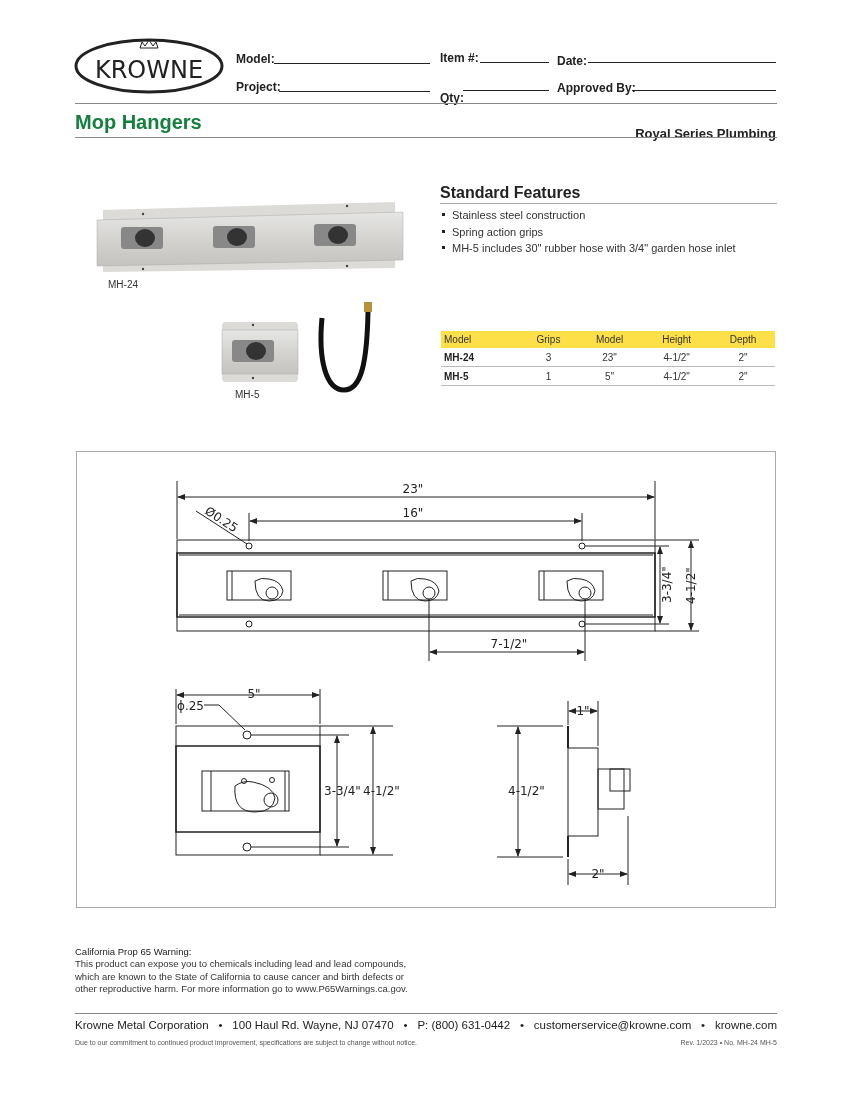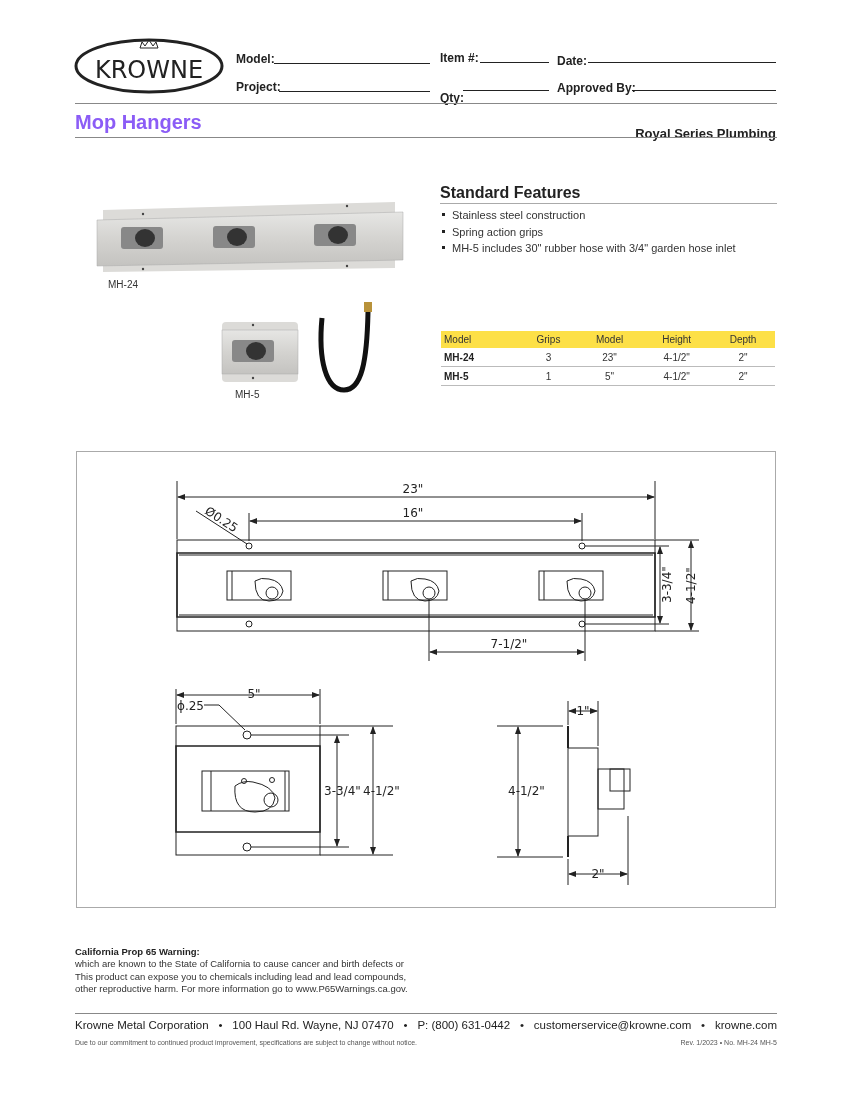--- a/index.html
+++ b/index.html
@@ -2,34 +2,34 @@
 <html><head>
 <meta charset="utf-8">
 <style>
   html,body{margin:0;padding:0;background:#fff;}
   body{width:850px;height:1100px;position:relative;font-family:"Liberation Sans",sans-serif;color:#222;overflow:hidden;}
   .abs{position:absolute;}
   .logo{left:74px;top:38px;width:150px;height:56px;}
   .field-label{font-size:12px;font-weight:bold;color:#222;}
   .field-line{border-bottom:1px solid #222;height:1px;}
   .hr{height:0;border-top:1.5px solid #888;}
-  .title{left:75px;top:111px;font-size:20px;font-weight:bold;color:#8b5cf6;}
+  .title{left:75px;top:111px;font-size:20px;font-weight:bold;color:#15803d;}
   .series{right:74px;top:126px;font-size:13px;font-weight:bold;color:#222;}
   .feat-title{left:440px;top:184px;font-size:16px;font-weight:bold;color:#222;}
   .feat-list{left:440px;top:207px;width:340px;margin:0;padding:0;list-style:none;font-size:11px;color:#333;}
   .feat-list li{height:16.5px;line-height:16px;position:relative;padding-left:12px;}
   .feat-list li::before{content:"";position:absolute;left:2px;top:6px;width:3px;height:3px;background:#222;}
   table.spec{position:absolute;left:441px;top:331px;width:334px;border-collapse:collapse;font-size:10px;}
   table.spec th{background:#fde047;font-weight:normal;color:#333;height:17px;padding:0;}
   table.spec td{height:18px;padding:0;color:#333;border-bottom:1px solid #bbb;text-align:center;}
   table.spec th:first-child,table.spec td:first-child{text-align:left;padding-left:3px;}
   table.spec td:first-child{font-weight:bold;color:#222;}
   .img-label{font-size:10px;color:#333;}
   .drawing{left:76px;top:451px;width:698px;height:455px;border:1px solid #aaa;}
-  .warn-title{left:75px;top:946px;font-size:9.5px;font-weight:bold;color:#222;}
+  .warn-title{left:75px;top:946px;font-size:9.5px;font-weight:normal;color:#222;}
   .warn-text{left:75px;top:958px;width:380px;font-size:9.5px;line-height:12.5px;color:#333;}
   .footer{left:75px;top:1019px;width:702px;font-size:11.5px;color:#222;display:flex;justify-content:space-between;}
   .fineprint{left:75px;top:1039px;font-size:7px;color:#555;}
   .rev{right:73px;top:1039px;font-size:7px;color:#555;}
   svg text{font-family:"DejaVu Sans",sans-serif;}
 </style>
 </head>
 <body>
 
 <div class="abs logo">
@@ -251,22 +251,22 @@
       <text x="362" y="794">4-1/2"</text>
       <text x="582" y="714" text-anchor="middle">1"</text>
       <text x="507" y="794">4-1/2"</text>
       <text x="597" y="877" text-anchor="middle">2"</text>
     </g>
   </svg>
 </div>
 
 <div class="abs warn-title">California Prop 65 Warning:</div>
 <div class="abs warn-text">
+  <div>This product can expose you to chemicals including lead and lead compounds,</div>
   <div>which are known to the State of California to cause cancer and birth defects or</div>
-  <div>This product can expose you to chemicals including lead and lead compounds,</div>
   <div>other reproductive harm.  For more information go to www.P65Warnings.ca.gov.</div>
 </div>
 
 <div class="abs hr" style="left:75px;top:1013px;width:702px;"></div>
 <div class="abs footer">
   <span>Krowne Metal Corporation</span>
   <span>•</span>
   <span>100 Haul Rd. Wayne, NJ 07470</span>
   <span>•</span>
   <span>P: (800) 631-0442</span>

